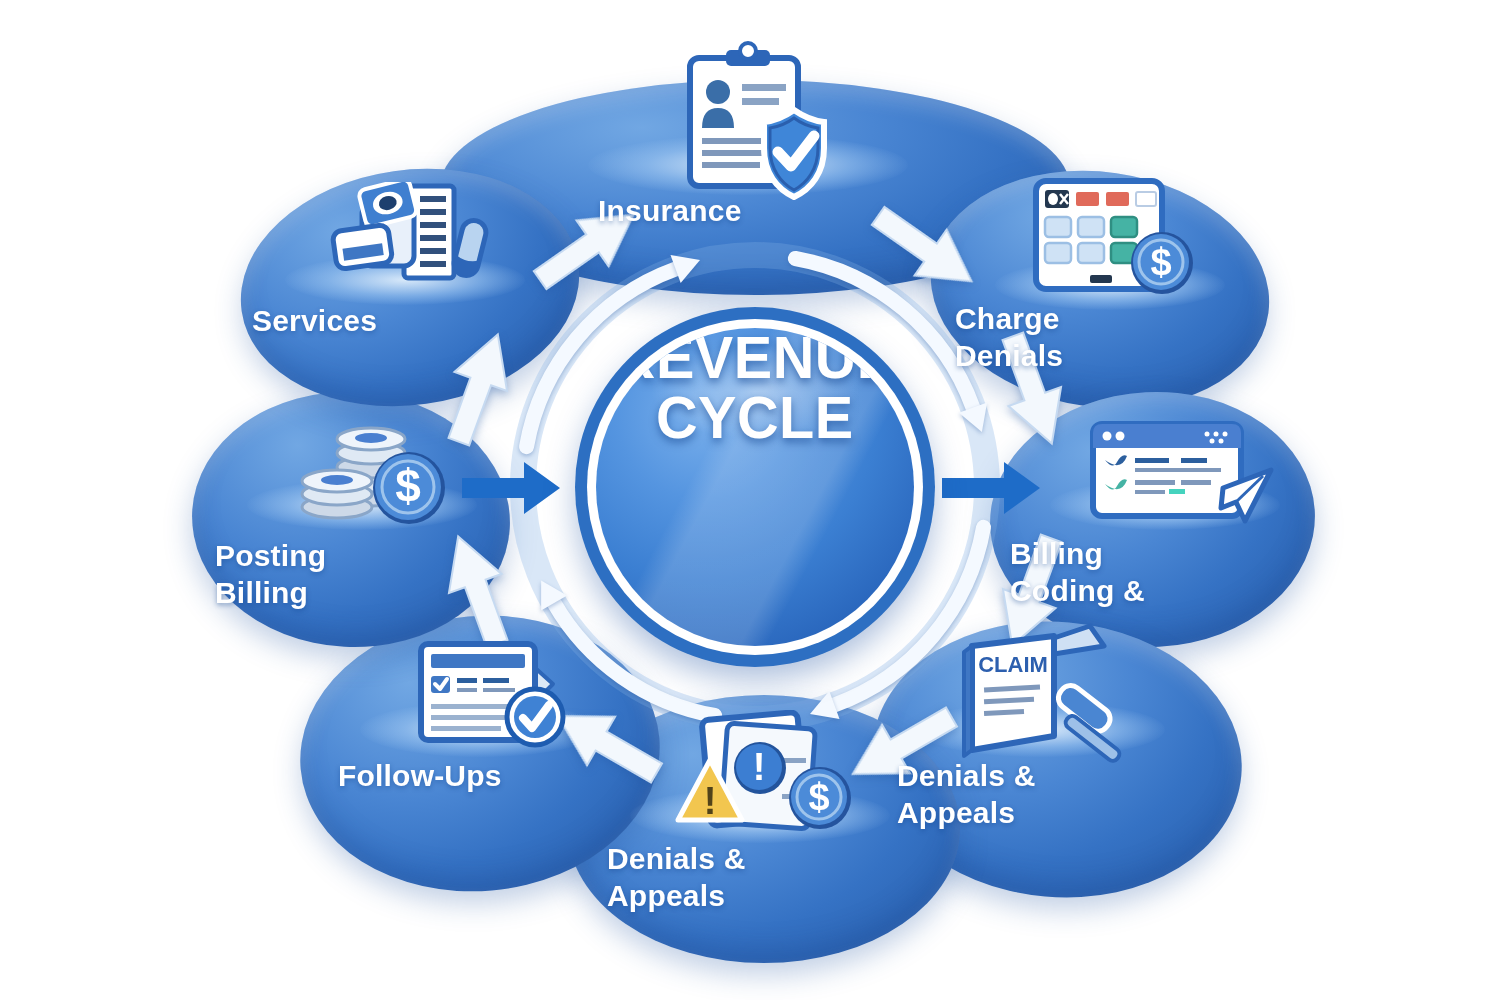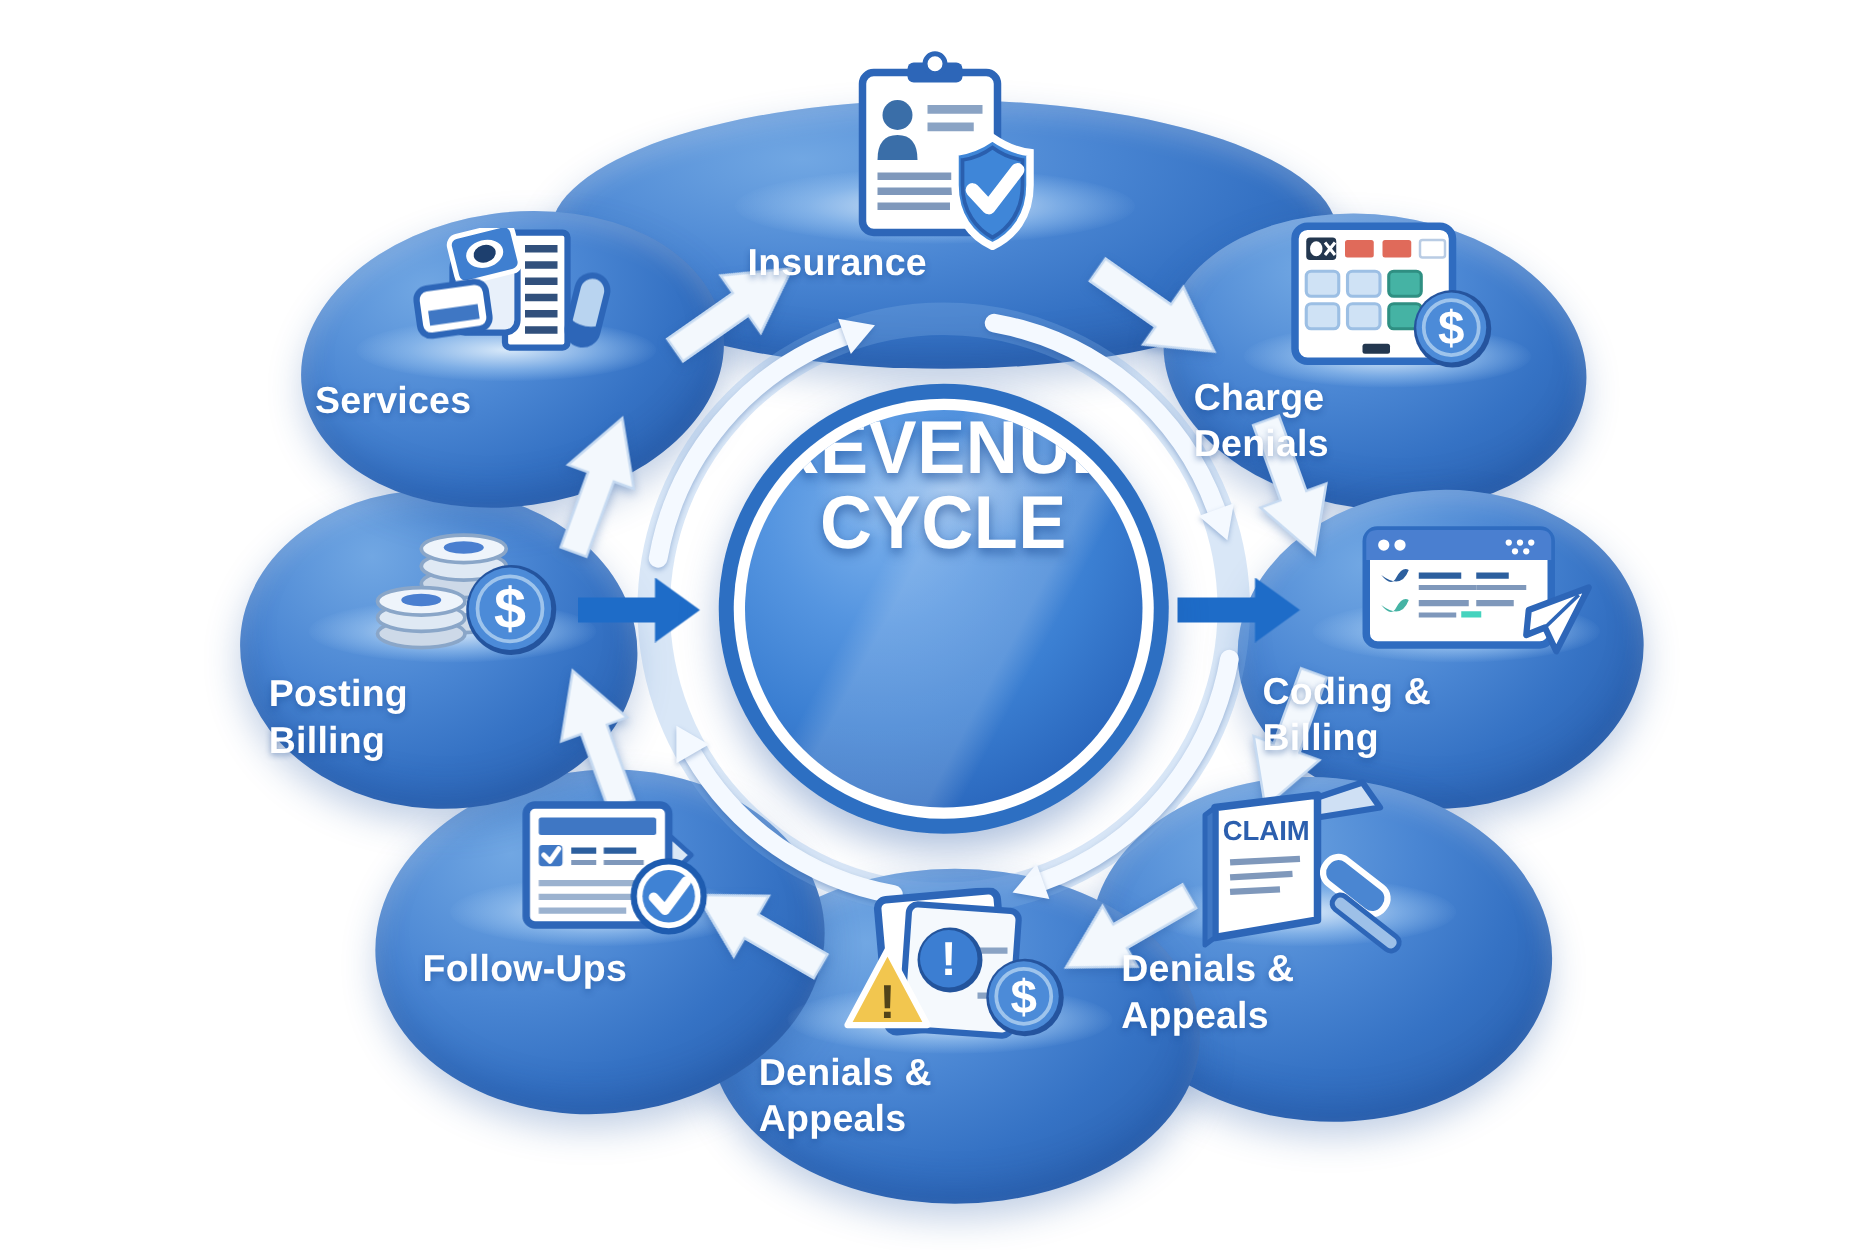--- a/index.html
+++ b/index.html
@@ -210,22 +210,22 @@
         <rect x="96" y="50" width="40" height="4"></rect>
       <rect x="50" y="62" width="40" height="5"></rect>
         <rect x="96" y="62" width="30" height="5"></rect>
       <rect x="50" y="72" width="30" height="4"></rect>
     </g>
     <rect x="84" y="71" width="16" height="5" fill="#45d3be"></rect>
     <path d="M138,70 L186,52 L160,103 L151,84 L136,90 Z" fill="#ffffff" stroke="#2d66b8" stroke-width="5" stroke-linejoin="round"></path>
     <path d="M151,84 L178,58" fill="none" stroke="#2d66b8" stroke-width="3"></path>
   </svg>
   <div class="label" style="left:1010px;top:535px;">
+    <span>Billing</span>
     <span>Coding &amp;</span>
-    <span>Billing</span>
   </div>
 
   <svg class="icon" style="left:958px;top:620px;" width="190" height="150" viewBox="0 0 190 150">
     <path d="M96,18 L132,6 L146,26 L96,34 Z" fill="#cfe0f4" stroke="#2d66b8" stroke-width="5" stroke-linejoin="round"></path>
     <path d="M14,26 L96,16 L96,116 L14,130 Z" fill="#ffffff" stroke="#2d66b8" stroke-width="6" stroke-linejoin="round"></path>
     <path d="M14,26 L6,32 L6,136 L14,130 Z" fill="#3f77c4" stroke="#2d66b8" stroke-width="4" stroke-linejoin="round"></path>
     <text x="55" y="52" text-anchor="middle" font-size="22" font-weight="bold" fill="#2c5fae">CLAIM</text>
     <g fill="#7f98bb">
       <rect x="26" y="66" width="56" height="5" transform="rotate(-3 54 68)"></rect>
       <rect x="26" y="78" width="50" height="5" transform="rotate(-3 51 80)"></rect>

